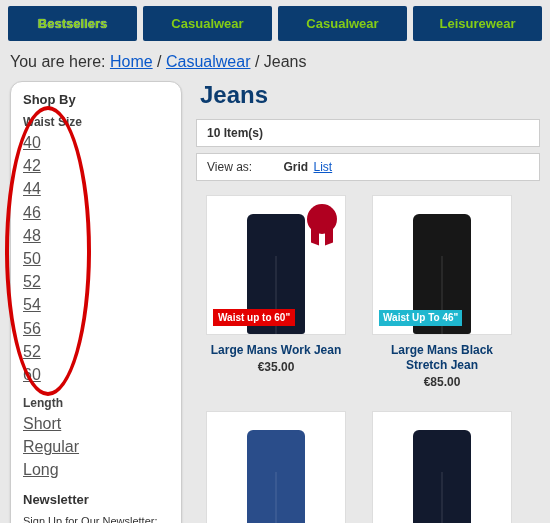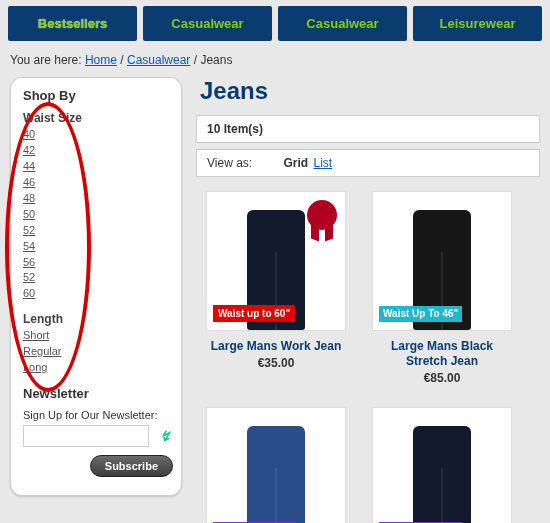--- a/index.html
+++ b/index.html
@@ -2,30 +2,30 @@
 <html><head>
 <meta charset="utf-8">
 <style>
   * { box-sizing: border-box; margin: 0; padding: 0; }
   body { font-family: Arial, Helvetica, sans-serif; background: #e8e8e8; width: 550px; font-size: 12px; color: #333; }
   
   .nav { display: flex; gap: 6px; padding: 6px 8px 8px 8px; }
   .nav a { flex: 1; background: #0b3c70; color: #84cc16; text-align: center; padding: 10px 4px; font-weight: bold; text-decoration: none; font-size: 13px; border-radius: 2px; }
   .nav a.active { text-shadow: 0 0 1px #fff; }
   
-  .crumbs { padding: 4px 10px 10px 10px; font-size: 12px; color: #333; }
+  .crumbs { padding: 4px 10px 10px 10px; font-size: 16px; color: #333; }
   .crumbs a { color: #0a58ca; text-decoration: underline; }
   
   .main { display: flex; gap: 14px; padding: 0 10px 10px 10px; align-items: flex-start; }
   
   .sidebar { position: relative; width: 172px; background: #fff; border: 1px solid #ccc; border-radius: 12px; padding: 10px 4px 18px 12px; box-shadow: 0 1px 2px rgba(0,0,0,.15); }
   .sidebar h3 { font-size: 13px; font-weight: bold; margin-bottom: 8px; }
   .filter-title { font-size: 12px; font-weight: bold; color: #444; }
   .filter-list { margin: 2px 0 10px 0; }
-  .filter-list a { display: block; color: #555; text-decoration: underline; line-height: 1.45; font-size: 11px; width: max-content; }
+  .filter-list a { display: block; color: #555; text-decoration: underline; line-height: 1.45; font-size: 16px; width: max-content; }
   .newsletter-label { font-size: 11px; margin: 4px 0 4px 0; }
   .newsletter-row { display: flex; align-items: center; gap: 4px; }
   .newsletter-row input { flex: 1; border: 1px solid #ccc; height: 22px; padding: 2px 4px; width: 80px; min-width: 0; }
   .captcha { width: 24px; height: 18px; display: inline-flex; align-items: center; justify-content: center; color: #1c8; font-style: italic; font-weight: bold; font-size: 14px; transform: skewX(-10deg); }
   .subscribe { display: block; margin: 8px 4px 0 auto; background: linear-gradient(#6b6b6b,#3c3c3c); color: #fff; border: 1px solid #222; border-radius: 14px; padding: 4px 14px; font-size: 11px; font-weight: bold; cursor: pointer; }
   
   .oval { position: absolute; top: 24px; left: -6px; width: 86px; height: 290px; border: 4px solid #d40000; border-radius: 50%; pointer-events: none; }
   
   .content { flex: 1; }
   .page-title { color: #0b3c70; font-size: 24px; font-weight: bold; margin: 0 0 10px 4px; }

